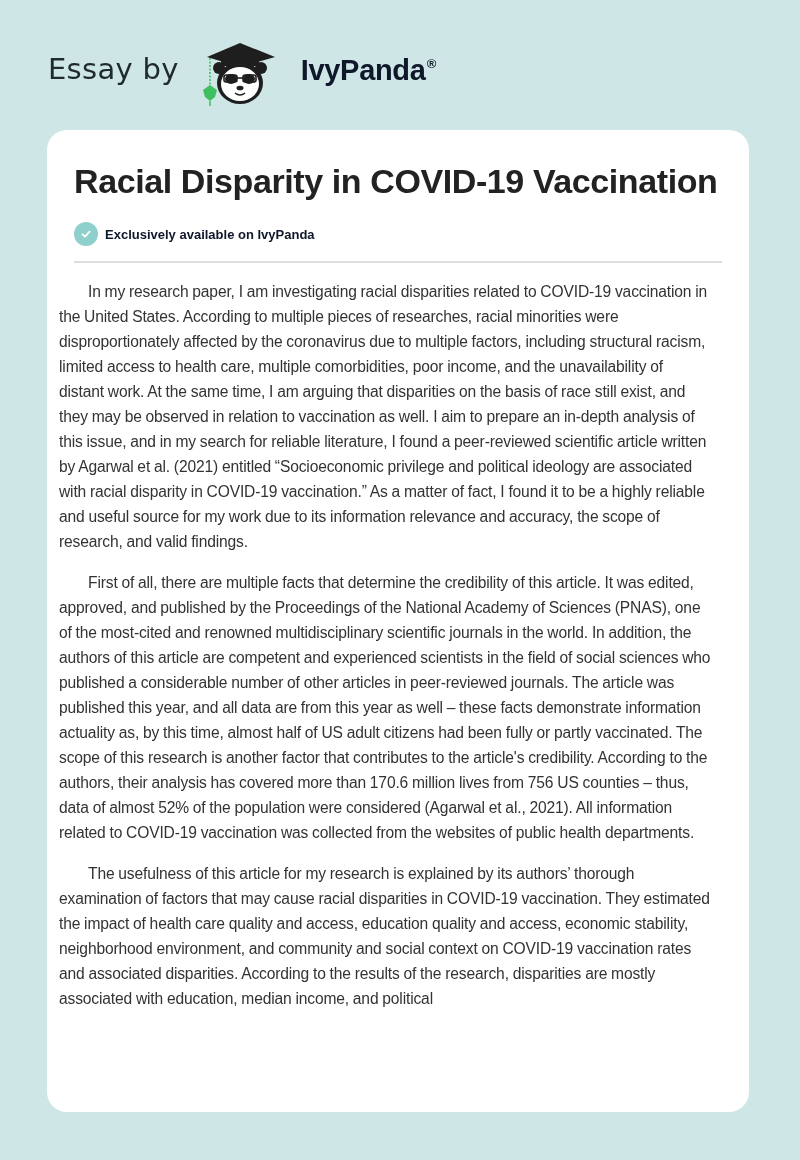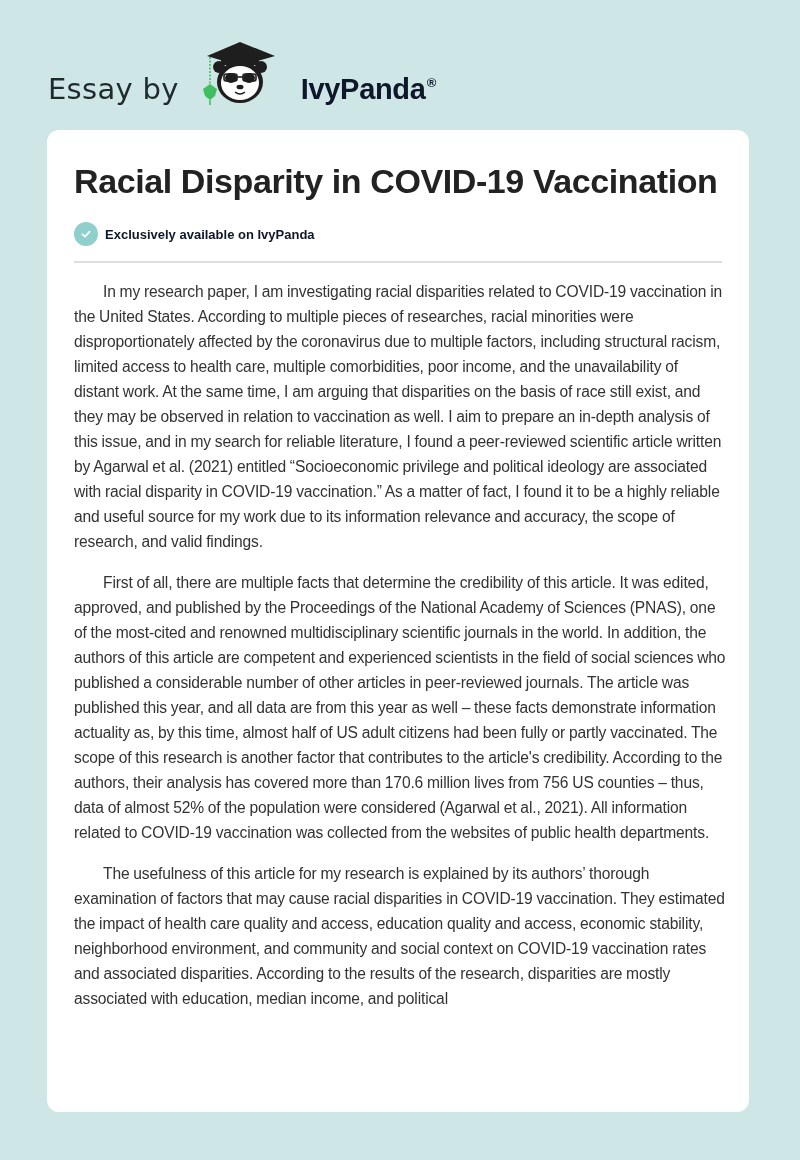--- a/index.html
+++ b/index.html
@@ -12,21 +12,21 @@
   body {
     position: relative;
     font-family: "Liberation Sans", sans-serif;
   }
   .header {
     position: absolute;
     left: 48px;
     top: 36px;
     height: 70px;
     display: flex;
-    align-items: flex-end;
+    align-items: center;
   }
   .essay-by {
     font-family: "DejaVu Sans", sans-serif;
     font-size: 29px;
     color: #1f2b2b;
     letter-spacing: 0.3px;
     margin-right: 18px;
     margin-top: -4px;
   }
   .logo-mark {
@@ -51,21 +51,21 @@
     top: 2px;
     margin-left: 1px;
   }
   .card {
     position: absolute;
     left: 47px;
     top: 130px;
     width: 702px;
     height: 982px;
     background: #ffffff;
-    border-radius: 12px;
+    border-radius: 20px;
     overflow: hidden;
   }
   .title {
     position: absolute;
     left: 27px;
     top: 32px;
     font-family: "Liberation Sans", sans-serif;
     font-weight: bold;
     font-size: 34px;
     color: #222222;
@@ -97,21 +97,21 @@
   .divider {
     position: absolute;
     left: 27px;
     top: 131px;
     width: 648px;
     height: 2px;
     background: #dedede;
   }
   .content {
     position: absolute;
-    left: 27px;
+    left: 12px;
     top: 149px;
     width: 652px;
   }
   .content p {
     font-family: "Liberation Sans", sans-serif;
     font-size: 15.6px;
     line-height: 25px;
     color: #333333;
     text-indent: 29px;
     margin-bottom: 16px;

